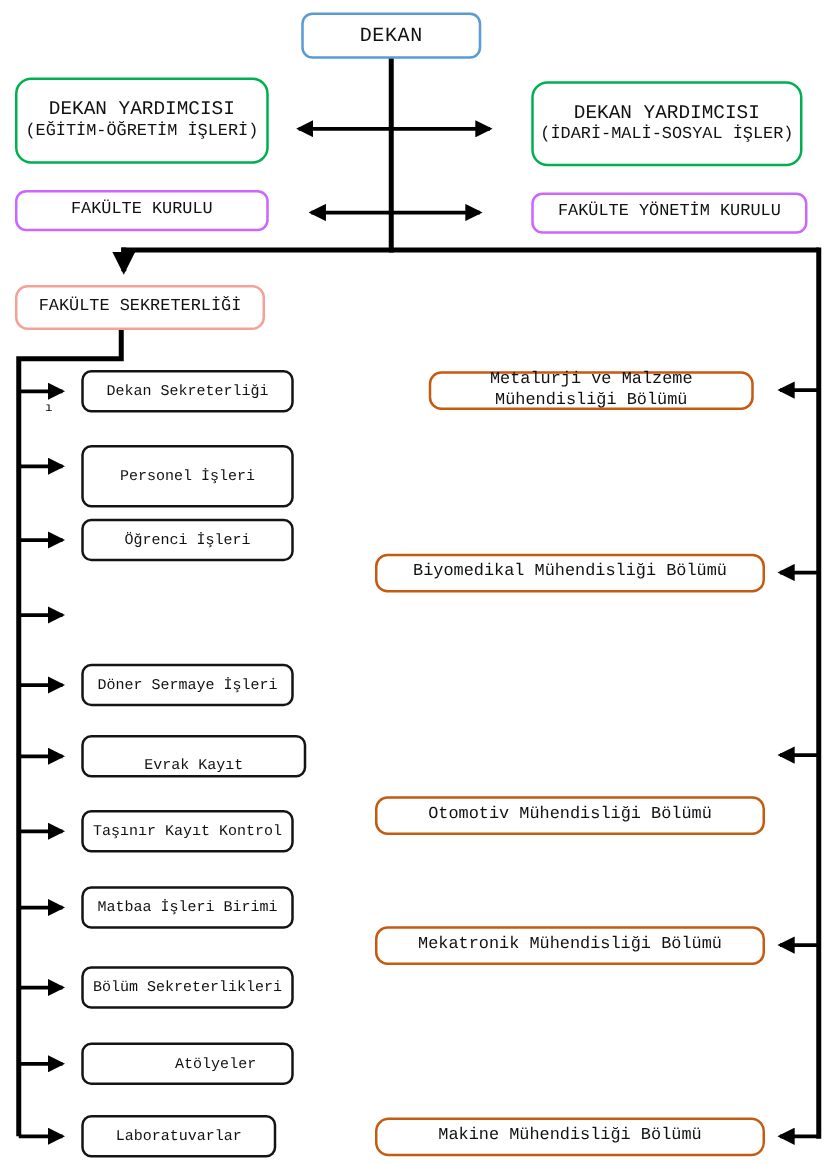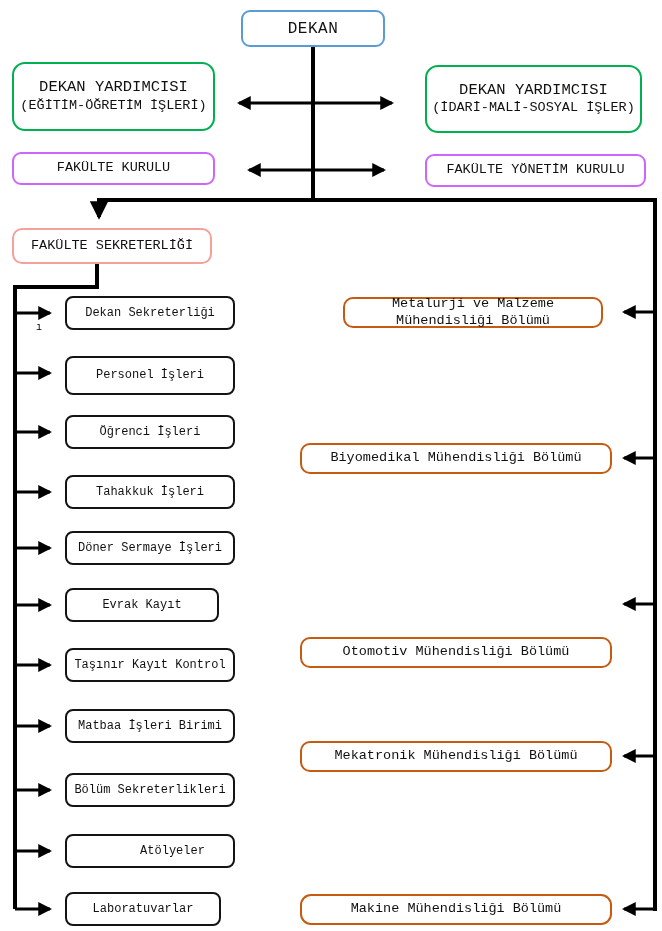--- a/index.html
+++ b/index.html
@@ -118,33 +118,30 @@
 
   <div class="box box-secretariat" style="left:12px;top:228px;width:200px;height:36px;">
     <span>FAKÜLTE SEKRETERLİĞİ</span>
   </div>
 
   <div class="stray" style="left:36px;top:322px;">ı</div>
 
   <div class="box box-unit" style="left:65px;top:296px;width:170px;height:34px;">
     <span>Dekan Sekreterliği</span>
   </div>
-  <div class="box box-unit" style="left:65px;top:356px;width:170px;height:39px;">
+  <div class="box box-unit" style="left:65px;top:356px;width:170px;height:50px;">
     <span>Personel İşleri</span>
   </div>
   <div class="box box-unit" style="left:65px;top:415px;width:170px;height:34px;">
     <span>Öğrenci İşleri</span>
   </div>
-  <div class="box box-unit" style="left:65px;top:475px;width:170px;height:34px;">
-    <span>Tahakkuk İşleri</span>
-  </div>
   <div class="box box-unit" style="left:65px;top:531px;width:170px;height:34px;">
     <span>Döner Sermaye İşleri</span>
   </div>
-  <div class="box box-unit" style="left:65px;top:588px;width:154px;height:34px;">
+  <div class="box box-unit" style="left:65px;top:588px;width:180px;height:34px;justify-content:flex-end;">
     <span>Evrak Kayıt</span>
   </div>
   <div class="box box-unit" style="left:65px;top:648px;width:170px;height:34px;">
     <span>Taşınır Kayıt Kontrol</span>
   </div>
   <div class="box box-unit" style="left:65px;top:709px;width:170px;height:34px;">
     <span>Matbaa İşleri Birimi</span>
   </div>
   <div class="box box-unit" style="left:65px;top:773px;width:170px;height:34px;">
     <span>Bölüm Sekreterlikleri</span>

